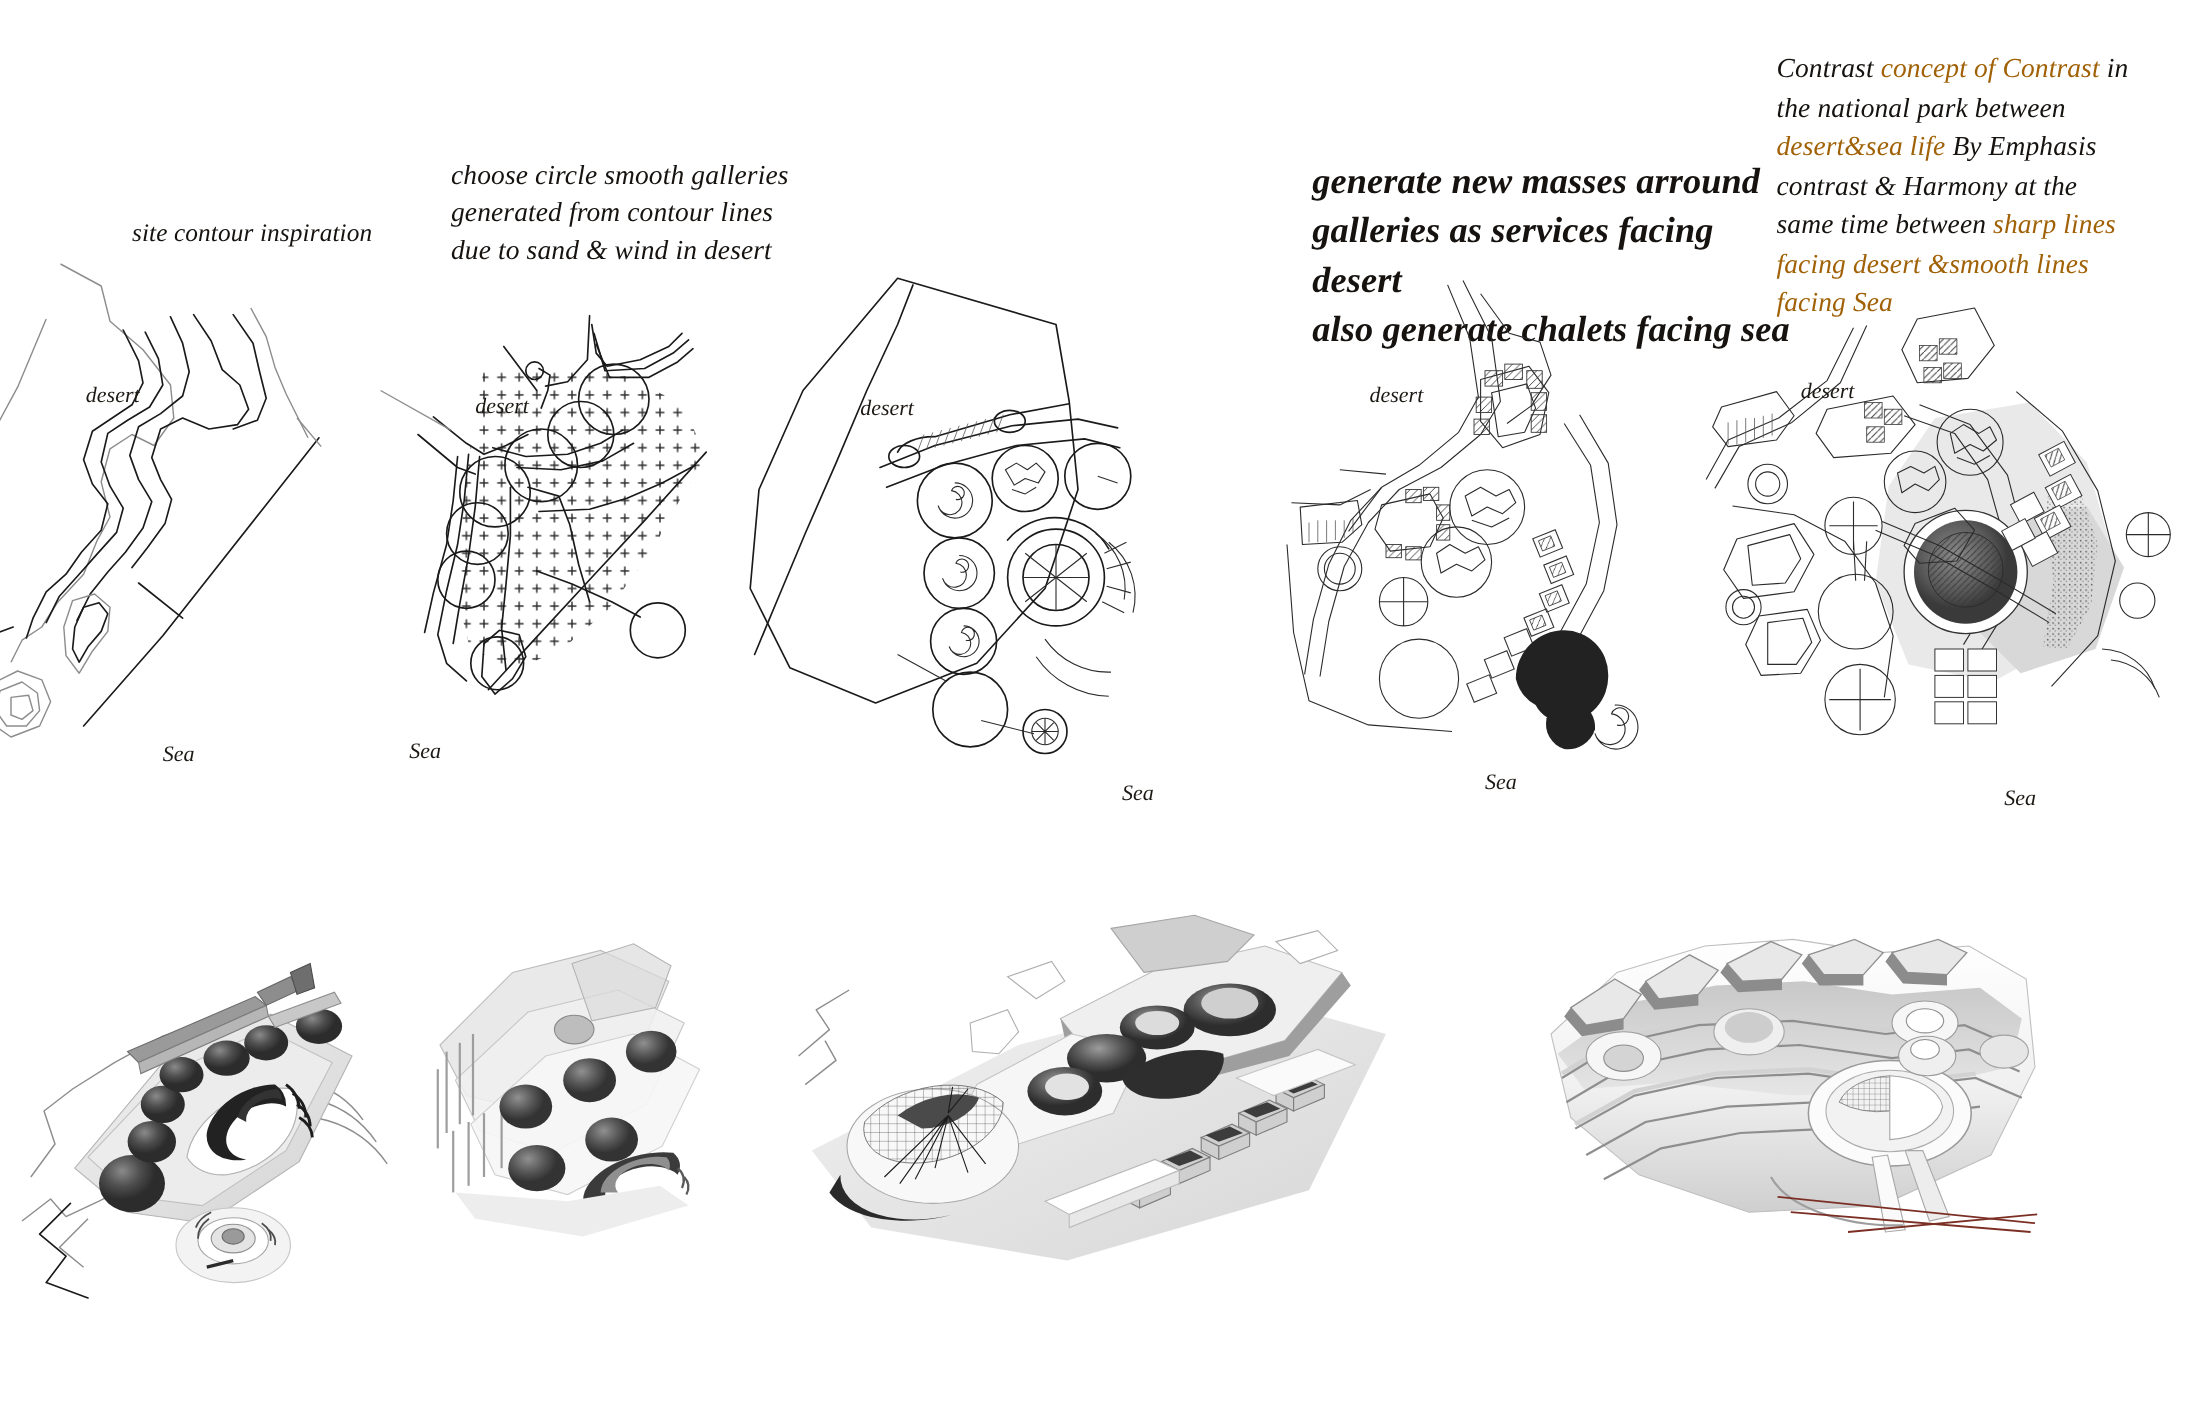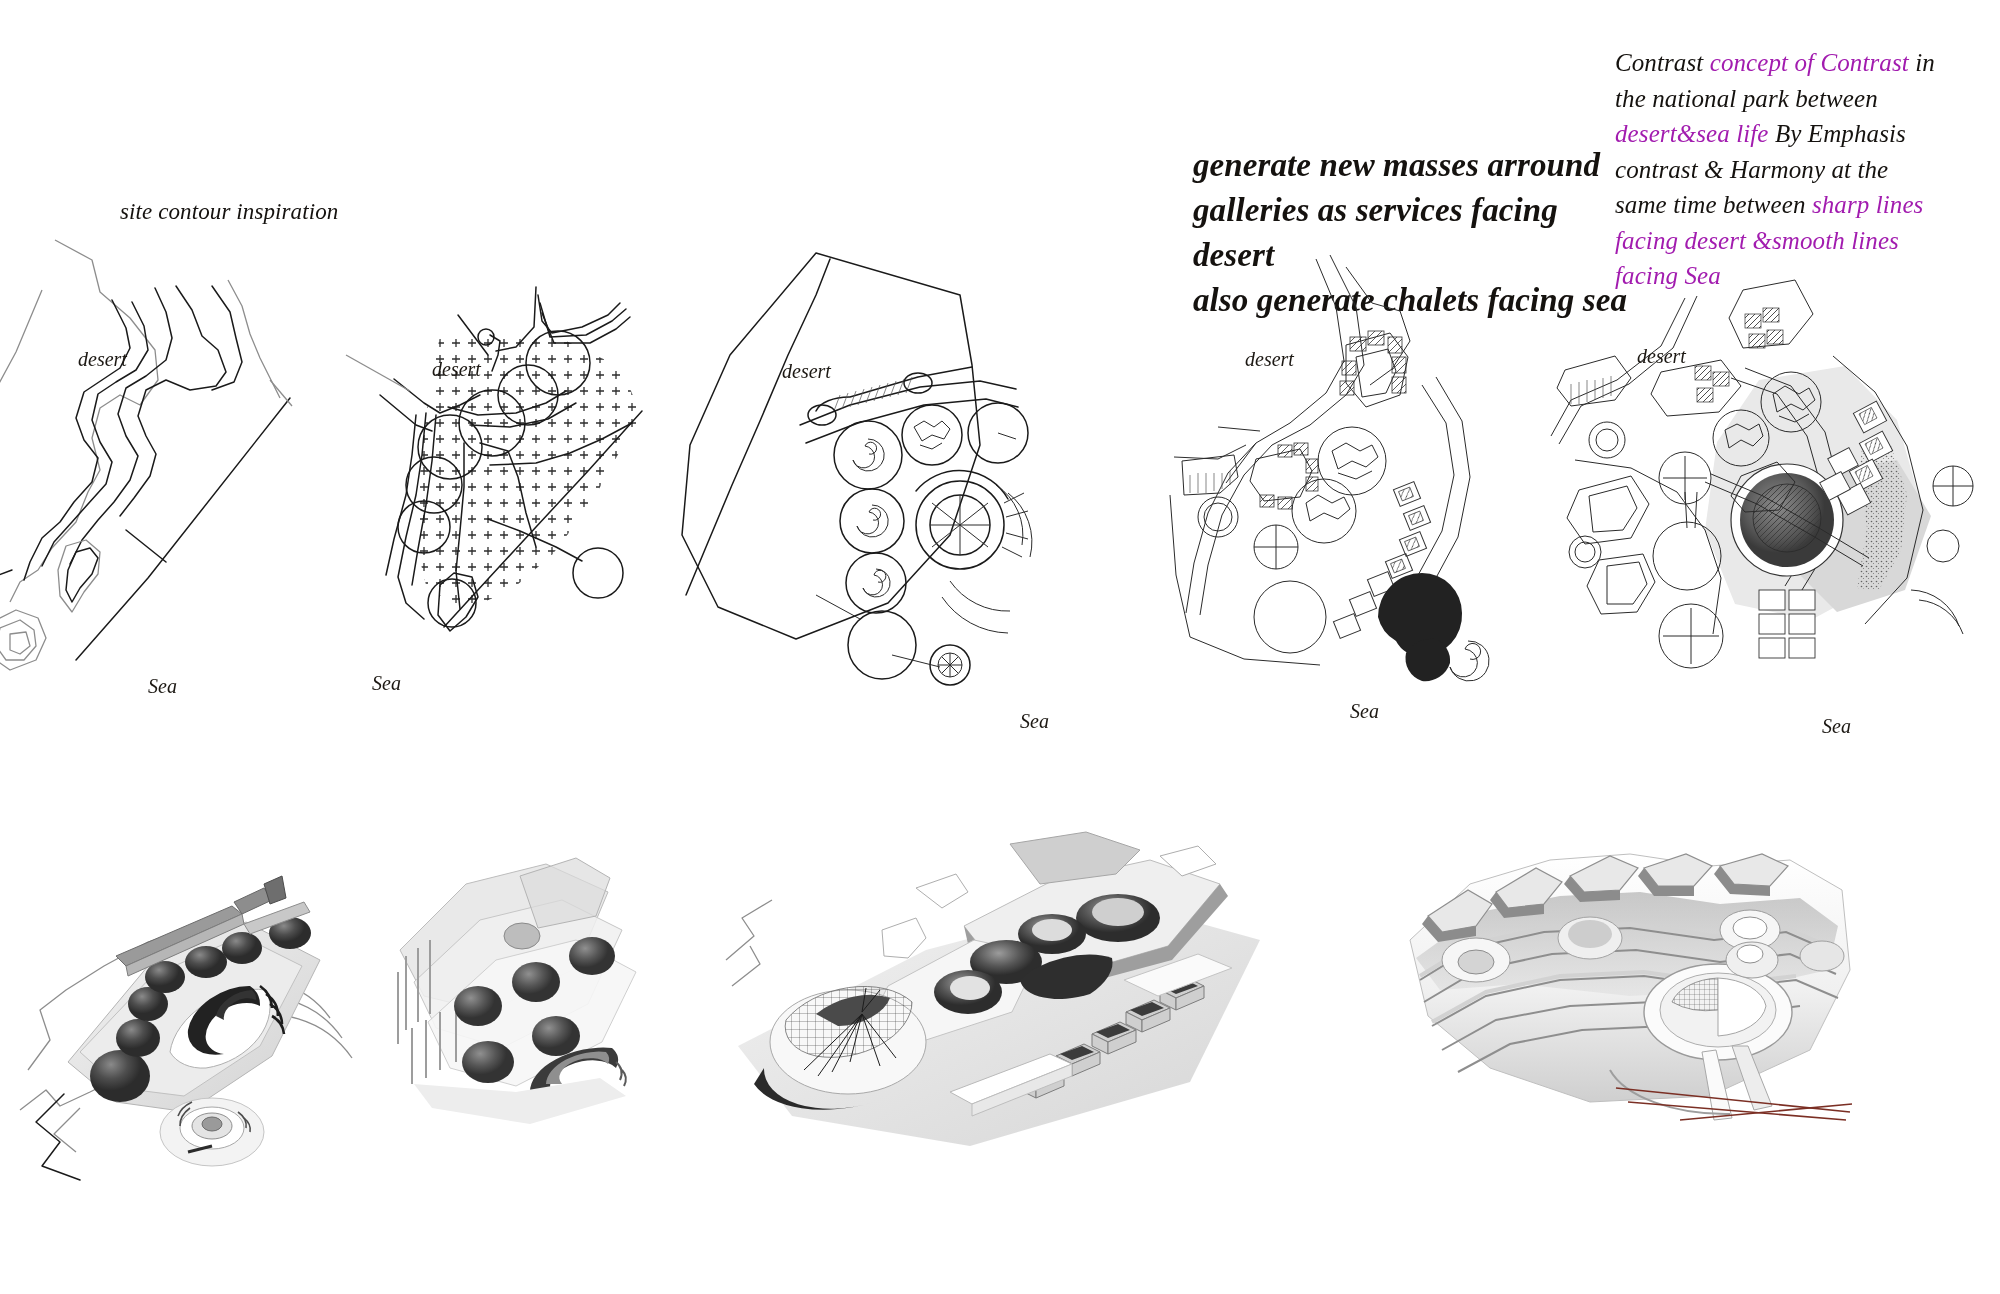--- a/index.html
+++ b/index.html
@@ -9,40 +9,43 @@
 
   
   .caption{position:absolute;font-style:italic;color:#15120f;
            line-height:1.36;white-space:pre-line;letter-spacing:.1px;}
   .cap1{left:120px;top:196px;font-size:23px;}
   .cap2{left:410px;top:143px;font-size:25px;}
   .cap3{left:800px;top:143px;font-size:25px;}
   .cap4{left:1193px;top:143px;font-size:33px;font-weight:bold;}
   .cap5{left:1615px;top:45px;font-size:25px;width:330px;line-height:1.42;
         white-space:normal;}
-  .gold{color:#a21caf;}
+  .gold{color:#a16207;}
 
   
   .lbl{position:absolute;font-style:italic;font-size:20px;color:#1c1813;}
 
   
   .panel{position:absolute;}
   .p3d{position:absolute;}
   svg{display:block;overflow:visible;}
   .ln{fill:none;stroke:#1a1a1a;stroke-width:1.5;stroke-linejoin:round;stroke-linecap:round;}
   .ln-l{fill:none;stroke:#8d8d8d;stroke-width:1.3;stroke-linejoin:round;}
   .ln-t{fill:none;stroke:#2b2b2b;stroke-width:1;stroke-linejoin:round;}
   .ln-vt{fill:none;stroke:#555;stroke-width:.7;}
 </style>
 </head>
 <body>
 
 <div class="board">
 
   <div class="caption cap1">site contour inspiration</div>
+  <div class="caption cap2">choose circle smooth galleries
+generated from contour lines
+due to sand &amp; wind in desert</div>
   <div class="caption cap4">generate  new masses arround
 galleries as services facing
 desert
 also generate chalets facing sea</div>
 
   <div class="caption cap5">
     <span>Contrast </span><span class="gold">concept of Contrast</span><span> in the national park between </span><span class="gold">desert&amp;sea life</span><span> By Emphasis contrast &amp; Harmony at the same time between </span><span class="gold">sharp lines facing desert &amp;smooth lines facing Sea</span>
   </div>
 
   <div class="panel" style="left:-20px;top:230px;width:320px;height:420px;">

